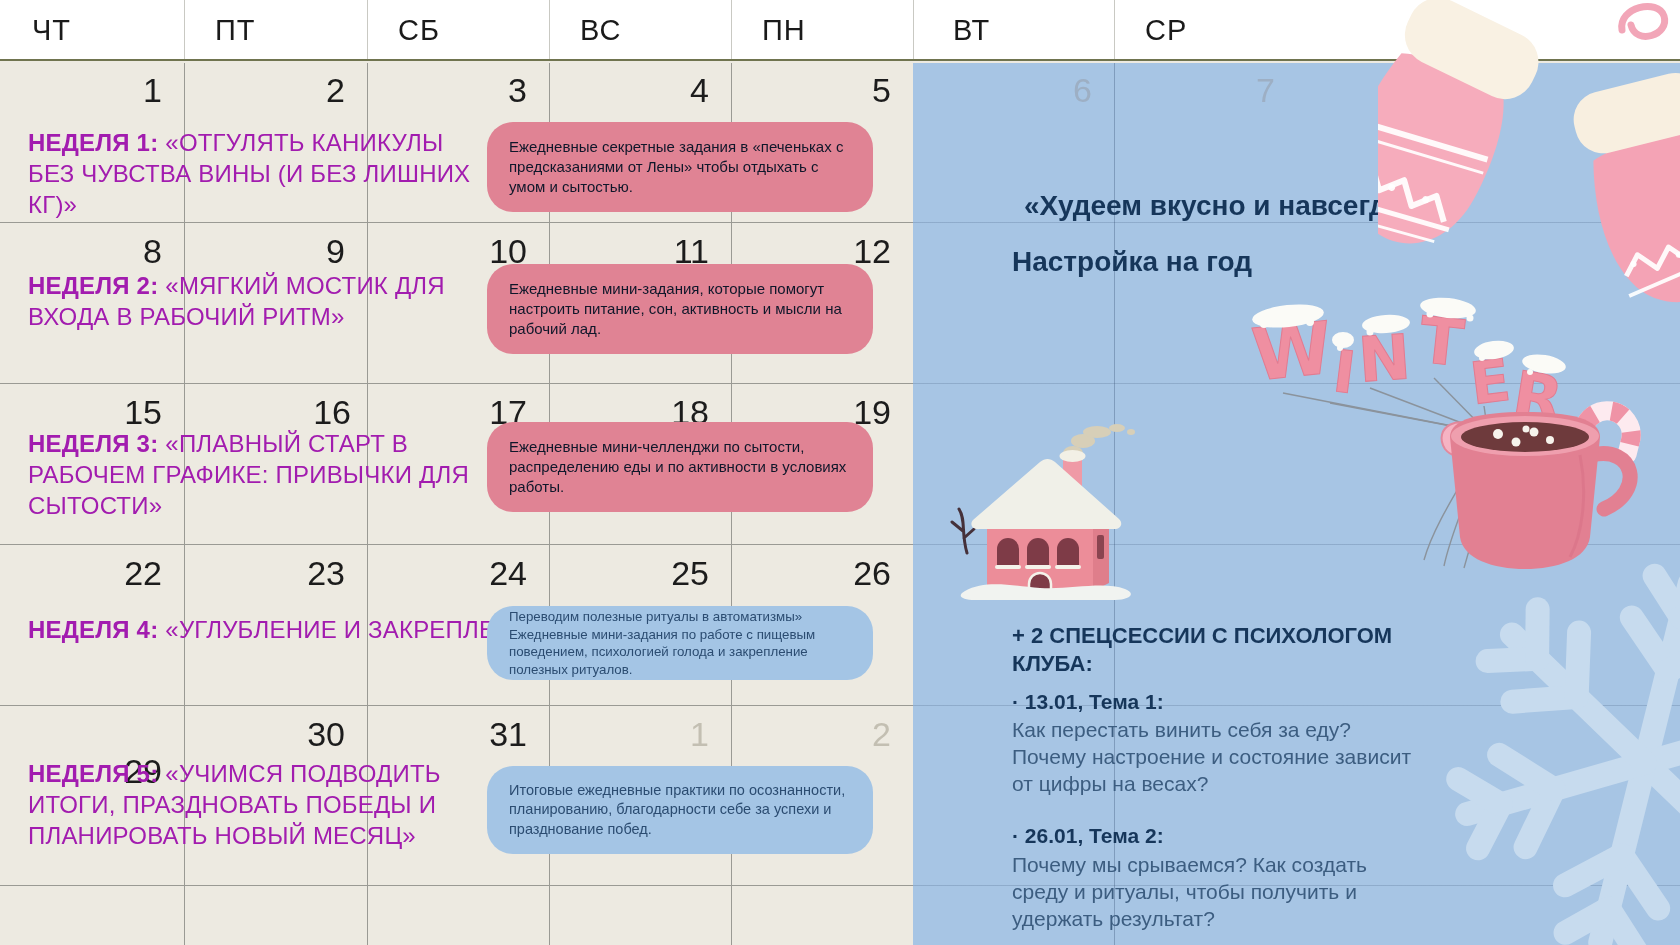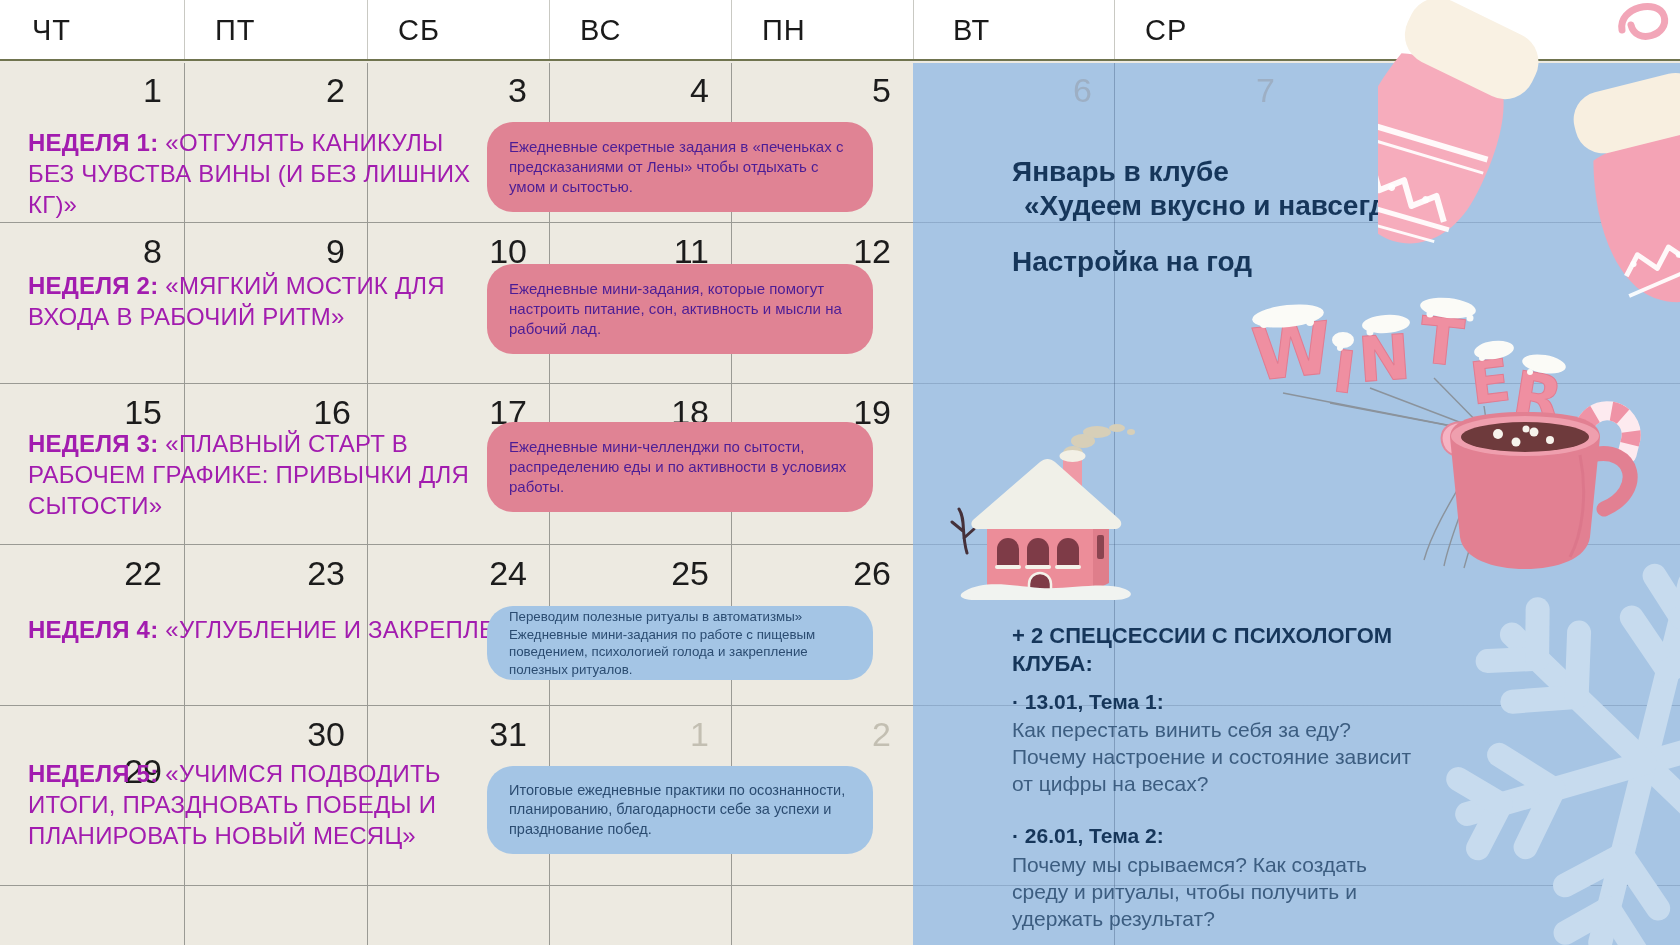--- a/index.html
+++ b/index.html
@@ -50,21 +50,21 @@
   .ghost-cream{ color:#c3bfb2; }
 
   
   .wl{ position:absolute; left:28px; color:#a21caf; font-size:24px; line-height:1.3;
     letter-spacing:.2px; z-index:2; }
   .wl b{ font-weight:700; margin-right:7px; }
 
   
   .note{ position:absolute; left:487px; width:386px; border-radius:26px; padding:15px 22px;
     line-height:1.34; z-index:2; }
-  .note.pink{ background:#e08394; color:#4c1d95; font-size:15px; }
+  .note.pink{ background:#e08394; color:#0f172a; font-size:15px; }
   .note.blue{ background:#a4c5e5; color:#2b4c71; font-size:14.5px; }
   .note.small{ font-size:13.3px; line-height:1.32; padding:2px 22px; }
 
   
   .navy{ color:#16365a; }
   .pt{ position:absolute; z-index:4; }
   .title-line{ font-size:28px; font-weight:700; line-height:1.15; }
   .sessions-heading{ font-size:22px; font-weight:700; width:440px; line-height:1.25; }
   .session-label{ font-size:21px; font-weight:700; }
   .session-line{ font-size:21px; color:#3c5d80; line-height:27px; }
@@ -319,21 +319,20 @@
         </g>
         <g fill="#ffffff" fill-opacity=".92">
             <circle cx="22" cy="158" r="3"></circle>
             <circle cx="68" cy="160" r="3"></circle>
           </g>
         <rect x="-2" y="-18" width="132" height="62" rx="28" fill="#f8efe0"></rect>
       </g>
     </svg>
   </div>
 
-  <div class="pt title-line navy" style="left:1012px;top:156px">Январь в клубе</div>
   <div class="pt title-line navy" style="left:1024px;top:190px">«Худеем вкусно и навсегда»</div>
   <div class="pt title-line navy" style="left:1012px;top:246px">Настройка на год</div>
 
   <div class="pt sessions-heading navy" style="left:1012px;top:622px">+ 2 СПЕЦСЕССИИ С ПСИХОЛОГОМ КЛУБА:</div>
 
   <div class="pt session-label navy" style="left:1012px;top:690px">· 13.01, Тема 1:</div>
   <div class="pt session-line" style="left:1012px;top:716px">Как перестать винить себя за еду?</div>
   <div class="pt session-line" style="left:1012px;top:743px">Почему настроение и состояние зависит</div>
   <div class="pt session-line" style="left:1012px;top:770px">от цифры на весах?</div>
 

